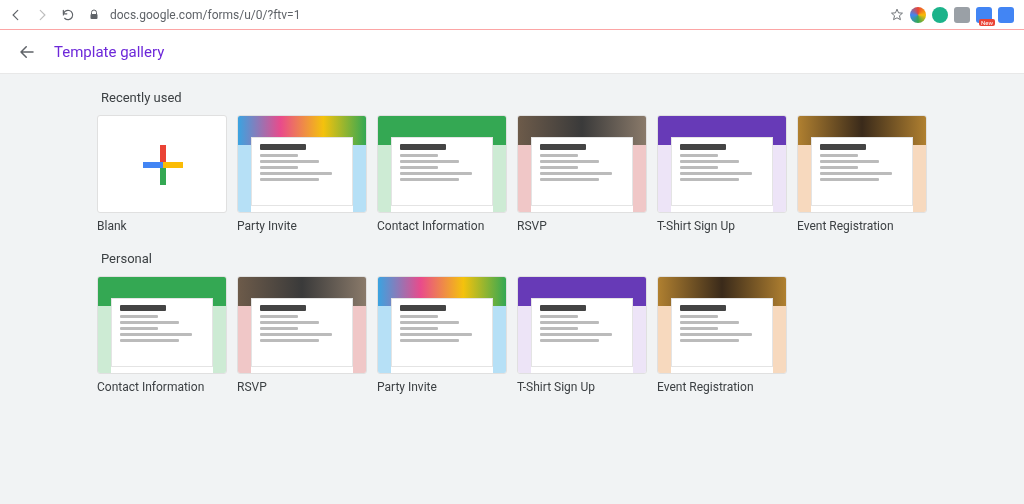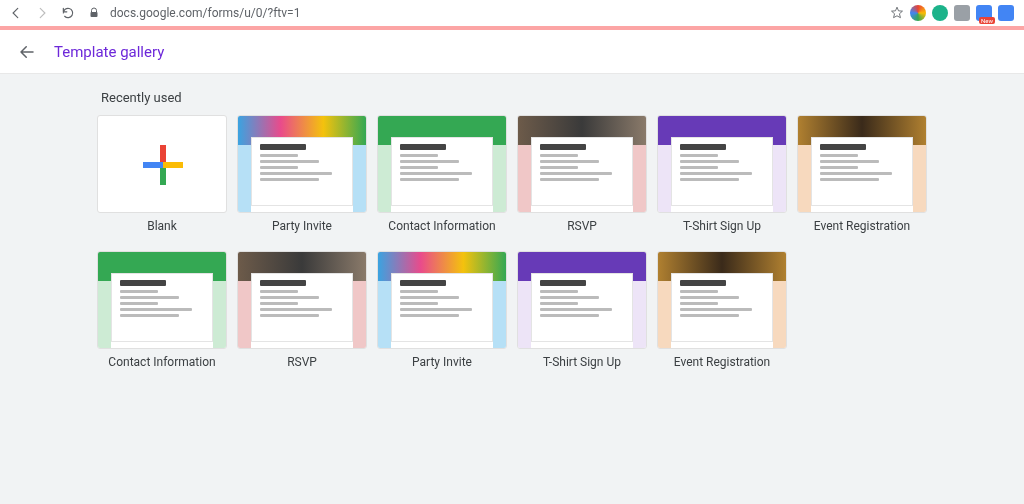--- a/index.html
+++ b/index.html
@@ -1,30 +1,30 @@
 <!DOCTYPE html>
 <html><head>
 <meta charset="utf-8">
 <style>
   * { box-sizing: border-box; margin: 0; padding: 0; }
   body { font-family: "Segoe UI", Roboto, Arial, sans-serif; background: #fff; color: #202124; width: 1024px; height: 504px; overflow: hidden; }
-  .toolbar { height: 30px; background: #fff; border-bottom: 4px solid #fca5a5; display: flex; align-items: center; padding: 5px 6px; gap: 6px; }
+  .toolbar { height: 30px; background: #fff; border-bottom: 1px solid #fca5a5; display: flex; align-items: center; padding: 5px 6px; gap: 6px; }
   .nav-btn { width: 20px; height: 20px; display: flex; align-items: center; justify-content: center; color: #5f6368; cursor: pointer; }
   .nav-btn.disabled { color: #bdbdbd; }
   .lock { font-size: 11px; color: #5f6368; margin-left: 4px; }
   .url { flex: 1; font-size: 12px; color: #5f6368; padding-left: 4px; }
   .ext-icons { display: flex; align-items: center; gap: 6px; margin-right: 4px; }
   .ext { width: 16px; height: 16px; border-radius: 50%; }
   .header { height: 44px; display: flex; align-items: center; padding: 0 18px; gap: 18px; border-bottom: 1px solid #e8e8e8; }
   .header .back { color: #5f6368; cursor: pointer; }
   .header .title { font-size: 15px; color: #6d28d9; }
   .content { background: #f1f3f4; height: calc(504px - 30px - 44px); padding: 16px 0 0 0; overflow: hidden; }
   .section { width: 830px; margin: 0 auto 18px auto; }
   .section-label { font-size: 13px; color: #3c4043; margin: 0 0 10px 4px; }
-  .row { display: flex; gap: 10px; text-align: center; }
+  .row { display: flex; gap: 10px; }
   .card { width: 130px; cursor: pointer; }
   .thumb { width: 130px; height: 98px; background: #fff; border: 1px solid #e0e0e0; border-radius: 3px; overflow: hidden; position: relative; }
   .card-label { font-size: 12px; color: #3c4043; margin-top: 6px; }
   
   .plus { width: 40px; height: 40px; position: absolute; top: 29px; left: 45px; }
   .plus .h { position: absolute; top: 17px; left: 0; width: 40px; height: 6px; }
   .plus .v { position: absolute; left: 17px; top: 0; width: 6px; height: 40px; }
   
   .tband { height: 30%; width: 100%; }
   .tbody { position: absolute; top: 22%; left: 10%; right: 10%; bottom: 6%; background: #fff; border: 1px solid #e4e4e4; padding: 6px 8px; }
@@ -178,20 +178,21 @@
       <div class="tl s"></div>
       <div class="tl l"></div>
       <div class="tl m"></div>
     </div>
             </div>
       <div class="card-label">Event Registration</div>
           </div>
         </div>
       </div>
       <div class="section">
+        <div class="section-label">Personal</div>
         <div class="row">
           <div class="card">
       <div class="thumb">
     <div class="tband" style="background:#34a853"></div>
     <div class="tside-l" style="background:#cdebd4"></div>
     <div class="tside-r" style="background:#cdebd4"></div>
     <div class="tbody">
       <div class="tt"></div>
       <div class="tl s"></div>
       <div class="tl m"></div>

